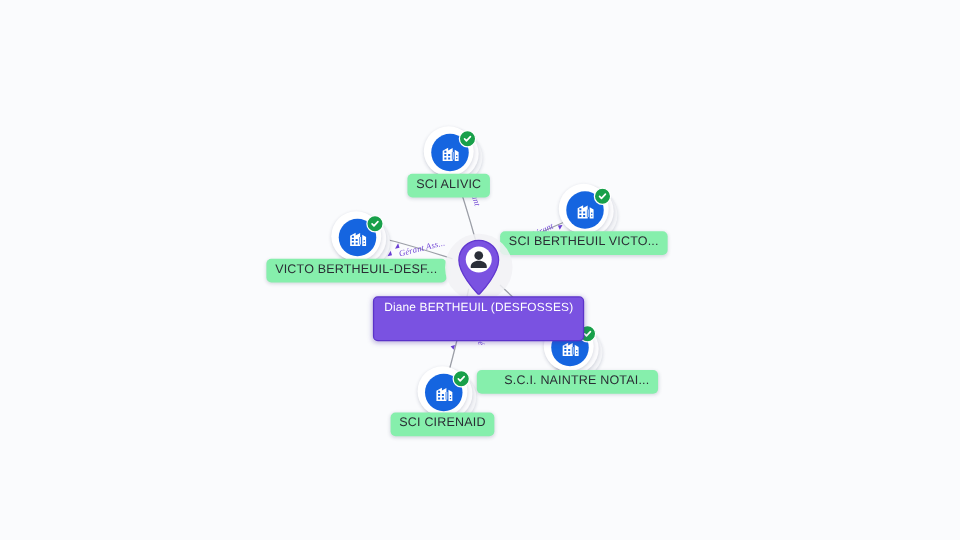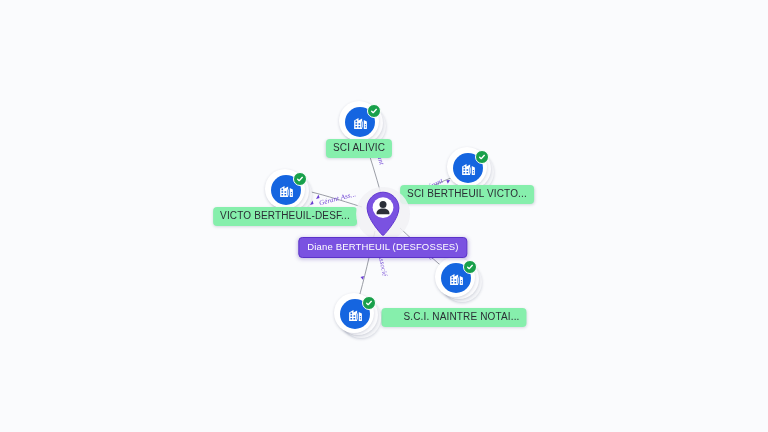--- a/index.html
+++ b/index.html
@@ -146,21 +146,21 @@
     white-space: nowrap;
     box-shadow: 0 1px 3px rgba(22, 35, 70, 0.16);
     letter-spacing: 0.15px;
   }
   .node-label.selected {
     background: #7a52e1;
     color: #ffffff;
     border: 1px solid #5b33c9;
     box-shadow: 0 1px 4px rgba(70, 40, 160, 0.35);
     font-size: 9.5px;
-    padding: 4px 8px 5px 8px;
+    padding: 4px 8px 20px 8px;
   }
 </style>
 </head>
 <body>
 
 <div id="graph-canvas">
 
   <svg id="edge-layer" viewBox="0 0 768 432" width="768" height="432">
 
     <path class="edge-path" d="M 381 194 C 376 176 370 156 364 139"></path>
@@ -242,40 +242,41 @@
         <path fill="#ffffff" d="M3 21V9.2l6.2-3.4V9l5.1-2.8V21H3zm1.9-1.9h2.3v-2.3H4.9v2.3zm0-3.8h2.3v-2.3H4.9v2.3zm0-3.8h2.3V9.2H4.9v2.3zm4.3 7.6h2.3v-2.3H9.2v2.3zm0-3.8h2.3v-2.3H9.2v2.3zm4.2 3.8h1.9v-8.5h-1.9v8.5z"></path>
         <path fill="#ffffff" d="M16.6 21V8.3L21 10.6V21h-4.4zm1.6-2h1.4v-1.6h-1.4V19zm0-3.2h1.4v-1.6h-1.4v1.6z"></path>
       </svg>
     </div>
     <div class="verified-badge">
       <svg width="8" height="8" viewBox="0 0 24 24" aria-hidden="true">
         <path fill="none" stroke="#ffffff" stroke-width="4" stroke-linecap="round" stroke-linejoin="round" d="M5 12.5l4.5 4.5L19 7"></path>
       </svg>
     </div>
   </div>
-  <div class="node-label" style="left:454px; top:308px;padding-left:22px;">S.C.I. NAINTRE NOTAI...</div>
+  <div class="node-label" style="left:454px; top:296px;padding-left:22px;">S.C.I. NAINTRE NOTAI...</div>
 
   <div class="node company-node" style="left:355px; top:314px;">
     <div class="stack">
       <i class="s3"></i>
         <i class="s2"></i>
         <i class="s1"></i>
     </div>
     <div class="company-disc">
       <svg width="17" height="17" viewBox="0 0 24 24" aria-hidden="true">
         <path fill="#ffffff" d="M3 21V9.2l6.2-3.4V9l5.1-2.8V21H3zm1.9-1.9h2.3v-2.3H4.9v2.3zm0-3.8h2.3v-2.3H4.9v2.3zm0-3.8h2.3V9.2H4.9v2.3zm4.3 7.6h2.3v-2.3H9.2v2.3zm0-3.8h2.3v-2.3H9.2v2.3zm4.2 3.8h1.9v-8.5h-1.9v8.5z"></path>
         <path fill="#ffffff" d="M16.6 21V8.3L21 10.6V21h-4.4zm1.6-2h1.4v-1.6h-1.4V19zm0-3.2h1.4v-1.6h-1.4v1.6z"></path>
       </svg>
     </div>
     <div class="verified-badge">
       <svg width="8" height="8" viewBox="0 0 24 24" aria-hidden="true">
         <path fill="none" stroke="#ffffff" stroke-width="4" stroke-linecap="round" stroke-linejoin="round" d="M5 12.5l4.5 4.5L19 7"></path>
       </svg>
     </div>
   </div>
+  <div class="node-label" style="left:354px; top:330px;">SCI CIRENAID</div>
 
   <div class="node company-node" style="left:286px; top:190px;">
     <div class="stack">
       <i class="s3"></i>
         <i class="s2"></i>
         <i class="s1"></i>
     </div>
     <div class="company-disc">
       <svg width="17" height="17" viewBox="0 0 24 24" aria-hidden="true">
         <path fill="#ffffff" d="M3 21V9.2l6.2-3.4V9l5.1-2.8V21H3zm1.9-1.9h2.3v-2.3H4.9v2.3zm0-3.8h2.3v-2.3H4.9v2.3zm0-3.8h2.3V9.2H4.9v2.3zm4.3 7.6h2.3v-2.3H9.2v2.3zm0-3.8h2.3v-2.3H9.2v2.3zm4.2 3.8h1.9v-8.5h-1.9v8.5z"></path>

